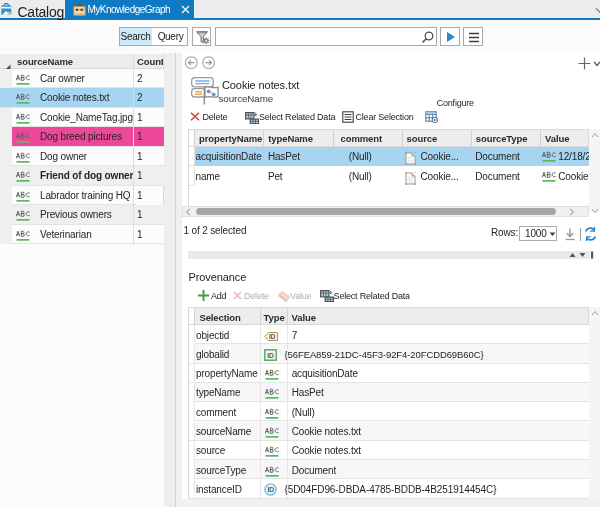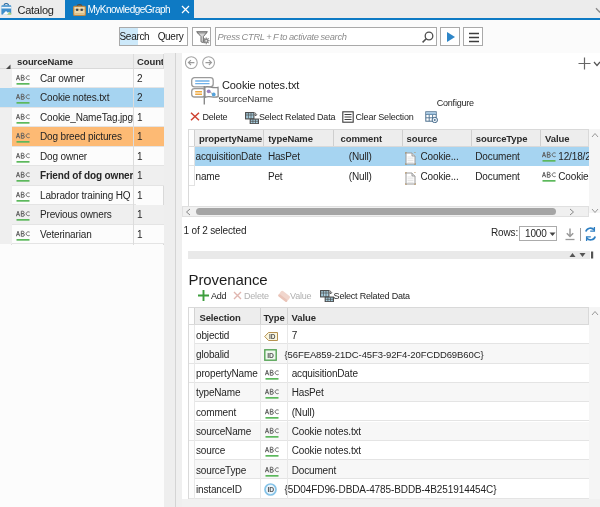--- a/index.html
+++ b/index.html
@@ -16,21 +16,21 @@
 <div class="abs" style="left:0;top:18.4px;width:600px;height:2.4px;background:#0e7ac4;"></div>
 
 <div class="abs" style="left:0;top:0;width:64px;height:18px;">
   <svg class="abs" style="left:1px;top:3px;" width="11" height="13" viewBox="0 0 11 13">
     <path d="M3 2.6 A2.2 2 0 0 1 7.6 2.6" stroke="#2e6da3" fill="none" stroke-width="1.1"></path>
     <rect x="0.4" y="2.2" width="9.8" height="9.6" rx="0.8" fill="#3f8fcc"></rect>
     <rect x="0.4" y="3.8" width="9.8" height="1.7" fill="#f2f8fc"></rect>
     <path d="M1.5 11.5 L5 8 L7 9.8 L8 9 L10 11 V11.8 H1.5 Z" fill="#fdfdfb"></path>
     <path d="M6 11.8 L8.6 8.8 L10.2 10.4 V11.8 Z" fill="#a5cc7e"></path>
   </svg>
-  <div class="abs" style="left:17.5px;top:3.5px;font-size:11px;letter-spacing:-0.25px;color:#222;">Catalog</div>
+  <div class="abs" style="left:17.5px;top:3.5px;font-size:14px;letter-spacing:-0.25px;color:#222;">Catalog</div>
 </div>
 
 <div class="abs" style="left:65px;top:0;width:129px;height:20.8px;background:#0e7ac4;">
   <svg class="abs" style="left:8px;top:3px;" width="13" height="13" viewBox="0 0 13 13">
     <path d="M4 3.4 A2.6 2.4 0 0 1 9 3.4" stroke="#5a4530" fill="none" stroke-width="1.3"></path>
     <rect x="0.7" y="3.4" width="11.6" height="9" rx="0.9" fill="#ecd9ae" stroke="#c08a45" stroke-width="1.2"></rect>
     <path d="M0.9 6.6 H12.1" stroke="#d8b87a" stroke-width="1"></path>
     <rect x="3.1" y="5.7" width="2.2" height="2.2" fill="#3a3f4a"></rect>
     <rect x="7.6" y="5.7" width="2.2" height="2.2" fill="#3a3f4a"></rect>
     <path d="M1.7 10.6 H11.3" stroke="#d8b87a" stroke-width="0.8"></path>
@@ -41,38 +41,37 @@
   </svg>
 </div>
 
 <svg class="abs" style="left:594.5px;top:7px;" width="8" height="7" viewBox="0 0 8 7">
     <path d="M1 1.2 L4.5 5 L8 1.2" stroke="#8a8a8a" fill="none" stroke-width="1.3"></path>
   </svg>
 
 <div class="abs" style="left:0;top:20px;width:600px;height:33px;background:#fbfbfb;"></div>
 
 <div class="abs" style="left:118.5px;top:27px;width:69.5px;height:19px;background:#fff;border:1px solid #a9a9a9;">
-  <div class="abs" style="left:0;top:0;width:18px;height:17px;background:#cde9fa;text-align:center;line-height:17px;font-size:10px;letter-spacing:-0.3px;color:#1a1a1a;">Search</div>
+  <div class="abs" style="left:0;top:0;width:32px;height:17px;background:#cde9fa;text-align:center;line-height:17px;font-size:10px;letter-spacing:-0.3px;color:#1a1a1a;">Search</div>
   <div class="abs" style="left:34.5px;top:0;width:33px;height:17px;background:#fff;text-align:center;line-height:17px;font-size:10px;letter-spacing:-0.3px;color:#1a1a1a;">Query</div>
 </div>
 
 <div class="abs" style="left:192px;top:27px;width:19px;height:19px;background:#fff;border:1px solid #a9a9a9;">
   <svg class="abs" style="left:1.5px;top:1.5px;" width="15" height="15" viewBox="0 0 15 15">
     <path d="M1.6 1.7 H12.4 L8.4 6.6 V12.6 L6 11.8 V6.6 Z" fill="#d6d6d6" stroke="#6e6e6e" stroke-width="1"></path>
     <path d="M2 2.9 H12" stroke="#6e6e6e" stroke-width="0.8"></path>
     <g stroke="#7a7a7a" stroke-width="1.1">
       <path d="M11.2 7.4 V14.2 M7.8 10.8 H14.6 M8.8 8.4 L13.6 13.2 M13.6 8.4 L8.8 13.2"></path>
     </g>
     <circle cx="11.2" cy="10.8" r="2.2" fill="#8a8a8a"></circle>
     <circle cx="11.2" cy="10.8" r="0.9" fill="#f6f6f6"></circle>
   </svg>
 </div>
 
 <div class="abs" style="left:215px;top:27px;width:222px;height:19px;background:#fff;border:1px solid #a9a9a9;">
-  <div class="abs" style="left:1.5px;top:3.5px;font-size:9.3px;font-style:italic;letter-spacing:-0.28px;word-spacing:-0.6px;color:#8d8d8d;white-space:nowrap;">Press CTRL + F to activate search</div>
   <svg class="abs" style="left:204px;top:2.5px;" width="14" height="14" viewBox="0 0 14 14">
     <circle cx="9" cy="5" r="3.8" fill="none" stroke="#4f4f4f" stroke-width="1.3"></circle>
     <path d="M6.2 7.8 L2.6 11.4" stroke="#4f4f4f" stroke-width="1.5"></path>
   </svg>
 </div>
 
 <div class="abs" style="left:440px;top:27px;width:20px;height:19px;background:#fff;border:1px solid #a9a9a9;">
   <svg class="abs" style="left:4px;top:3px;" width="12" height="12" viewBox="0 0 12 12">
     <path d="M2 1 L10 6 L2 11 Z" fill="#2e86c8"></path>
   </svg>
@@ -129,21 +128,21 @@
   <g stroke="#5f5f5f" stroke-width="0.95" fill="none">
    <path d="M0.3 6.3 L2 1.2 L3.7 6.3 M0.9 4.6 H3.1"></path>
    <path d="M5.3 1.2 V6.3 M5.3 1.2 H6.8 a1.2 1.2 0 0 1 0 2.4 H5.3 M5.3 3.6 H7 a1.3 1.3 0 0 1 0 2.7 H5.3"></path>
    <path d="M13.6 2.1 A2.5 2.5 0 0 0 10 3.75 A2.5 2.5 0 0 0 13.6 5.4"></path>
   </g>
   <rect x="0.5" y="9" width="13" height="1.7" fill="#5cb85c"></rect>
       </svg>
       <div class="abs t" style="left:40px;top:4px;">Cookie_NameTag.jpg</div>
       <div class="abs t" style="left:137px;top:4px;">1</div>
     </div>
-    <div class="abs" style="left:0;top:58.349999999999994px;width:164px;height:19.45px;background:#fdba74;border-bottom:1px solid #e4e4e4;">
+    <div class="abs" style="left:0;top:58.349999999999994px;width:164px;height:19.45px;background:#ec4899;border-bottom:1px solid #e4e4e4;">
       <div class="abs" style="left:0;top:0;width:12px;height:19.45px;background:#efefef;"></div>
       <svg class="abs" style="left:16px;top:5px;" width="15" height="11" viewBox="0 0 15 11">
   <g stroke="#5f5f5f" stroke-width="0.95" fill="none">
    <path d="M0.3 6.3 L2 1.2 L3.7 6.3 M0.9 4.6 H3.1"></path>
    <path d="M5.3 1.2 V6.3 M5.3 1.2 H6.8 a1.2 1.2 0 0 1 0 2.4 H5.3 M5.3 3.6 H7 a1.3 1.3 0 0 1 0 2.7 H5.3"></path>
    <path d="M13.6 2.1 A2.5 2.5 0 0 0 10 3.75 A2.5 2.5 0 0 0 13.6 5.4"></path>
   </g>
   <rect x="0.5" y="9" width="13" height="1.7" fill="#5cb85c"></rect>
       </svg>
       <div class="abs t" style="left:40px;top:4px;">Dog breed pictures</div>
@@ -374,21 +373,21 @@
     </svg>
   </div>
 
 <div class="abs" style="left:188px;top:251px;width:402px;height:8px;background:#e9e9e9;"></div>
 <svg class="abs" style="left:569px;top:250.5px;" width="26" height="8" viewBox="0 0 26 8">
   <path d="M0.5 6 L3.5 2 L6.5 6 Z" fill="#555"></path>
   <path d="M10.5 2 L13.5 6 L16.5 2 Z" fill="#555"></path>
   <rect x="22" y="0.5" width="2.2" height="7" fill="#555"></rect>
 </svg>
 
-<div class="abs" style="left:188.5px;top:271px;font-size:15px;letter-spacing:-0.1px;color:#1c1c1c;">Provenance</div>
+<div class="abs" style="left:188.5px;top:271px;font-size:11px;letter-spacing:-0.1px;color:#1c1c1c;">Provenance</div>
 <div id="ptb">
     <svg class="abs" style="left:196.6px;top:288.5px;" width="13" height="13" viewBox="0 0 13 13">
       <path d="M6.5 1 V12 M1 6.5 H12" stroke="#3d9e3d" stroke-width="1.9"></path>
     </svg>
     <div class="abs tt" style="left:211px;top:290.5px;">Add</div>
     <svg class="abs" style="left:233px;top:291px;" width="9" height="9" viewBox="0 0 9 9">
       <path d="M1 1 L8 8 M8 1 L1 8" stroke="#e0b6b0" stroke-width="1.4"></path>
     </svg>
     <div class="abs tt gray" style="left:244px;top:290.5px;">Delete</div>
     <svg class="abs" style="left:277px;top:289.5px;" width="14" height="13" viewBox="0 0 14 13">

